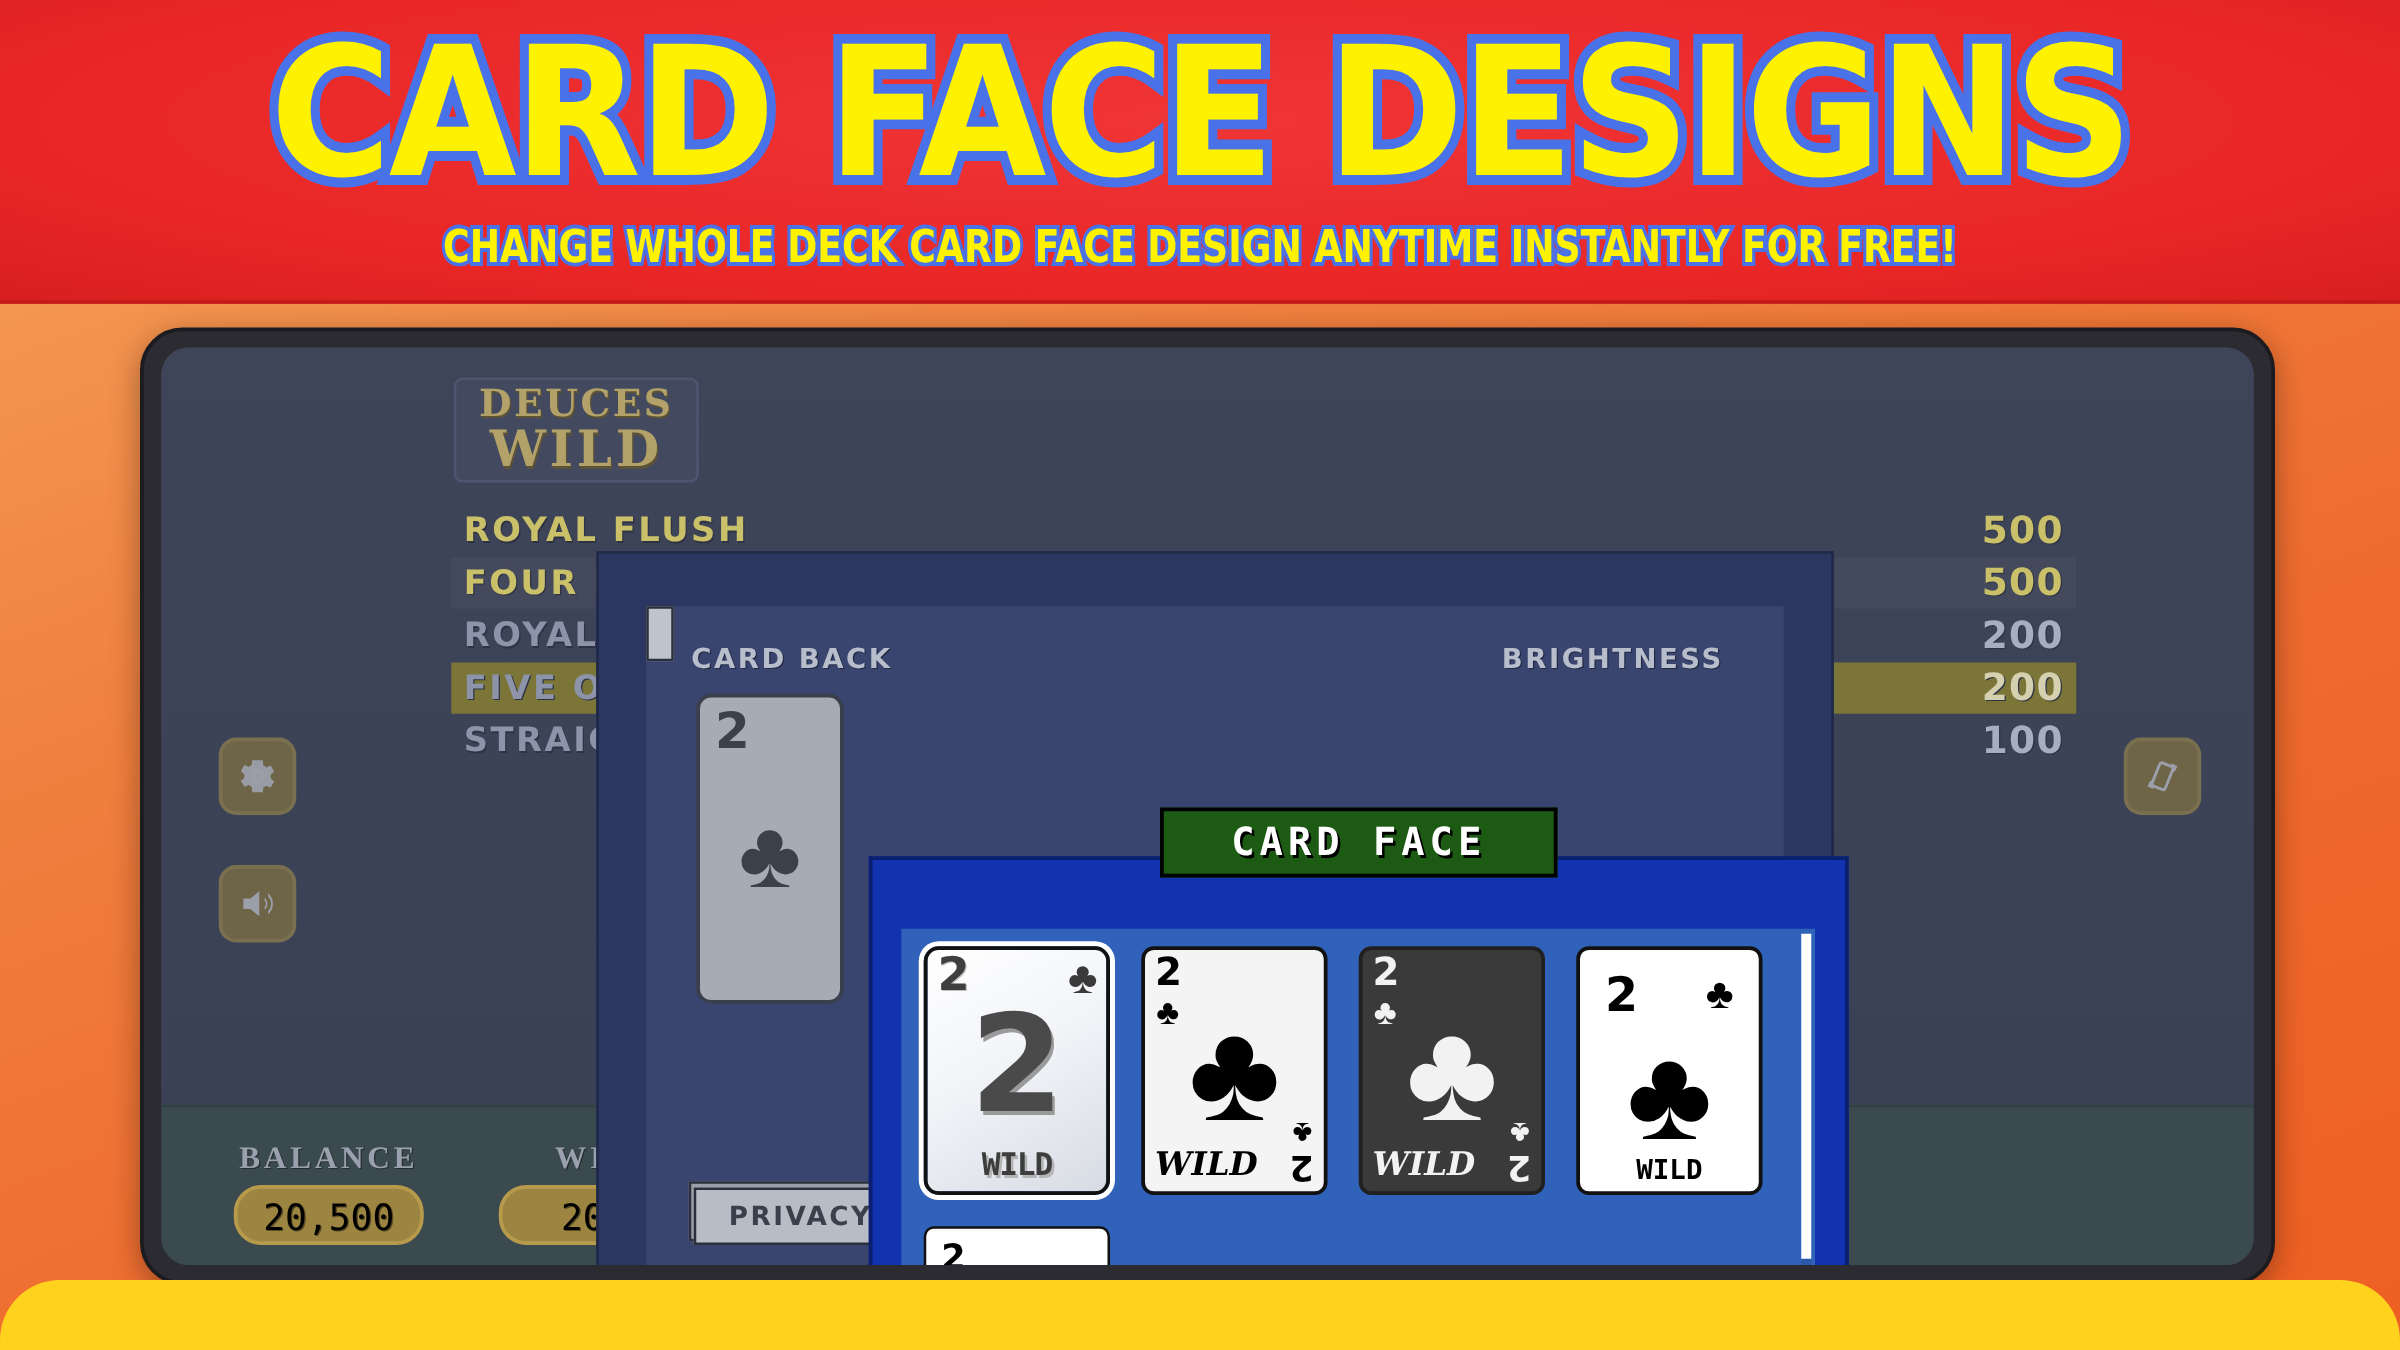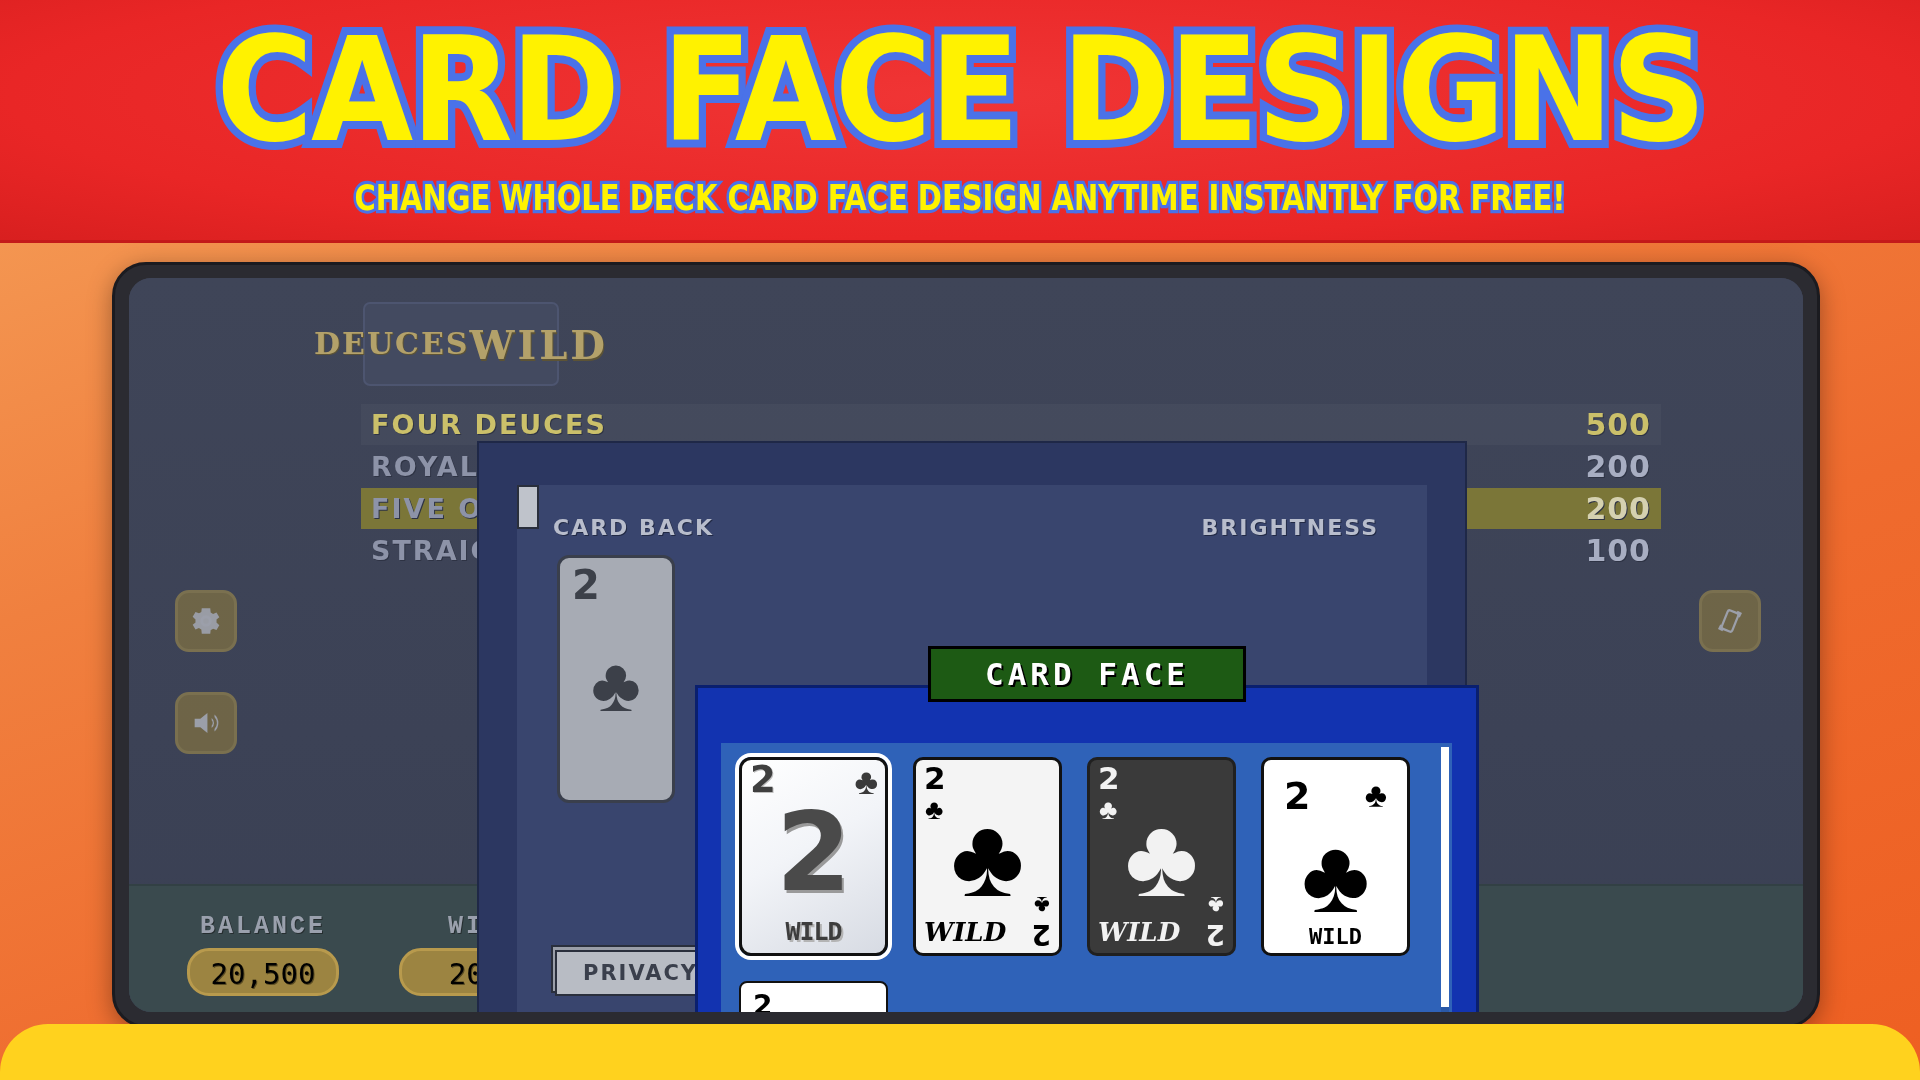--- a/index.html
+++ b/index.html
@@ -74,21 +74,21 @@
   .game-bottom-bar{
     position:absolute; left:0; right:0; bottom:0; height:128px;
     background:#3a4a4e;
     border-top:2px solid #324044;
   }
 
   
   .deuces-logo{
     position:absolute; left:234px; top:24px; width:196px; height:84px;
     background:#434a60; border:2px solid #4d5570; border-radius:7px;
-    display:flex; flex-direction:row; align-items:center; justify-content:center;
+    display:flex; flex-direction:column; align-items:center; justify-content:center;
     line-height:1;
   }
   .deuces-logo .l1{ font-family:"DejaVu Serif",serif; font-weight:bold; font-size:30px;
     color:#b3a16a; letter-spacing:2px; text-shadow:1px 1px 0 #5c5336; }
   .deuces-logo .l2{ font-family:"DejaVu Serif",serif; font-weight:bold; font-size:40px;
     color:#b3a16a; letter-spacing:3px; text-shadow:1px 2px 0 #5c5336; margin-top:1px;}
 
   
   .paytable{ position:absolute; left:232px; top:126px; width:1300px; }
   .pt-row{
@@ -125,21 +125,21 @@
     display:flex; align-items:center; justify-content:center;
     opacity:.62;
   }
   .side-btn svg{ width:34px; height:34px; fill:#d6d8dd; }
   #btn-settings{ left:46px; top:312px; }
   #btn-sound{ left:46px; top:414px; }
   #btn-rotate{ left:1570px; top:312px; }
 
   
   .meter{ position:absolute; text-align:center; }
-  .meter .m-label{ font-family:Liberation Mono, monospace; font-weight:bold; font-size:25px;
+  .meter .m-label{ font-family:Liberation Serif, serif; font-weight:bold; font-size:25px;
      letter-spacing:3px; color:#9aa0ad; text-shadow:1px 1px 0 #262e30; }
   .meter .m-pill{
     margin-top:7px; min-width:152px; height:48px; line-height:46px;
     background:#9c8441; border:3px solid #b89a4d; border-radius:22px;
     font-family:"DejaVu Sans Mono",monospace; font-size:29px; color:#000000;
     text-shadow:1px 1px 0 #5a4c23; padding:0 16px;
   }
   #meter-balance{ left:58px; bottom:16px; }
   #meter-win{ left:270px; bottom:16px; }
   #meter-bet{ left:520px; bottom:16px; }
@@ -309,20 +309,24 @@
   <div class="phone-screen">
 
     <div class="game-field">
 
       <div class="deuces-logo">
         <div class="l1">DEUCES</div>
         <div class="l2">WILD</div>
       </div>
 
       <div class="paytable">
+        <div class="pt-row gold">
+          <span class="name">ROYAL FLUSH</span>
+          <span class="val">500</span>
+        </div>
         <div class="pt-row gold alt">
           <span class="name">FOUR DEUCES</span>
           <span class="val">500</span>
         </div>
         <div class="pt-row">
           <span class="name">ROYAL FLUSH W/D</span>
           <span class="val">200</span>
         </div>
         <div class="pt-row hl">
           <span class="name">FIVE OF A KIND</span>

